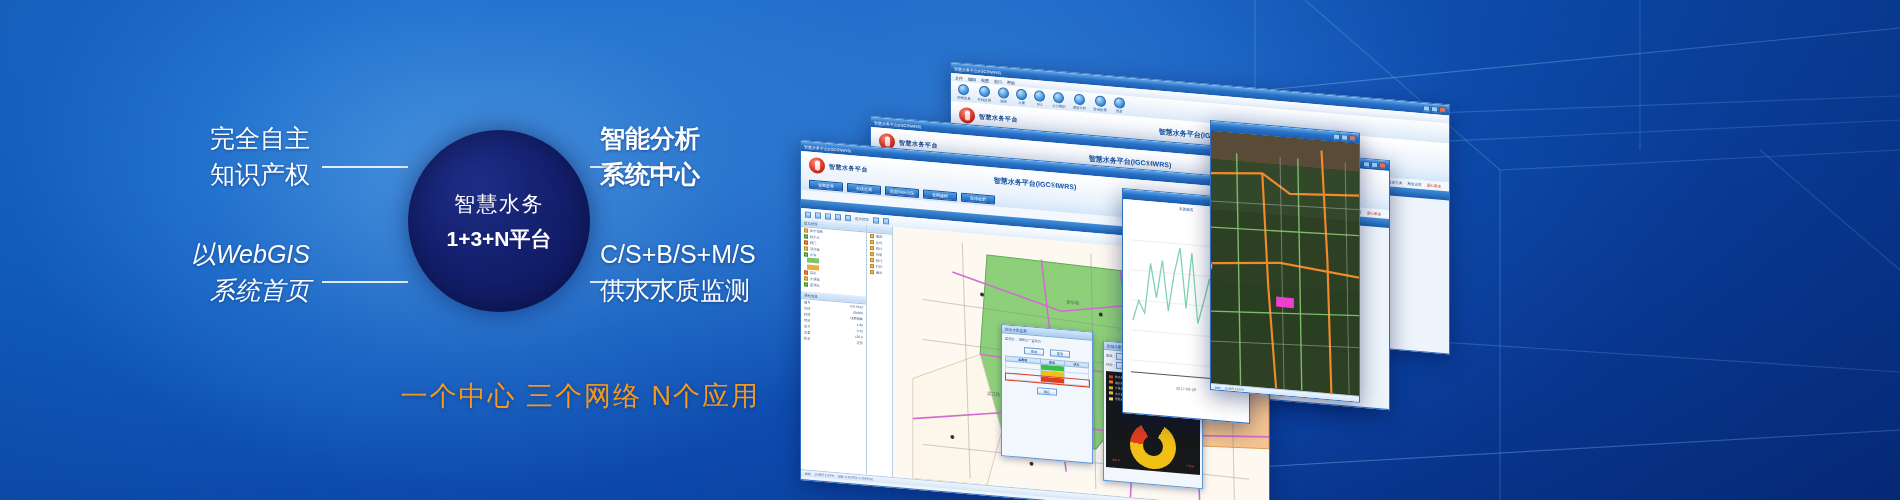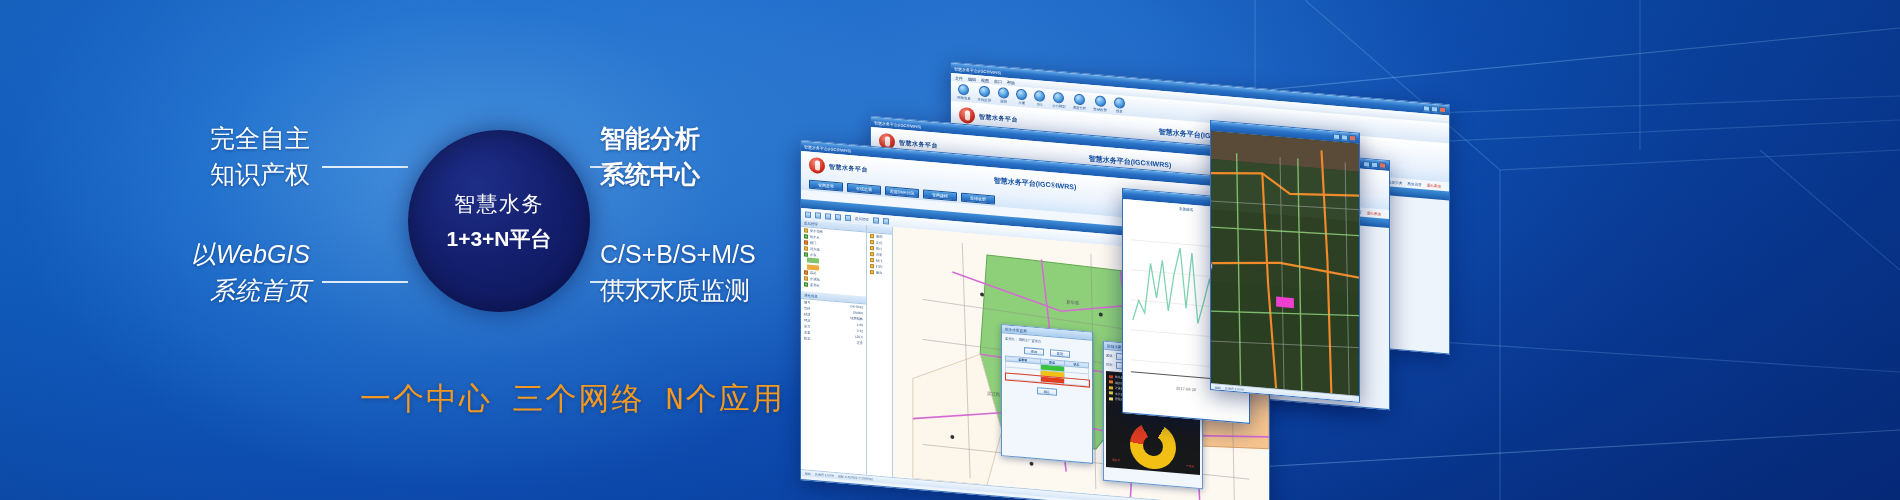--- a/index.html
+++ b/index.html
@@ -51,23 +51,23 @@
 
   
   .conn { position:absolute; height:2px; background:rgba(255,255,255,.85); z-index:4; }
   .c-tl { left:322px; top:166px; width:86px; }
   .c-tr { left:590px; top:166px; width:86px; }
   .c-bl { left:322px; top:281px; width:86px; }
   .c-br { left:590px; top:281px; width:86px; }
 
   
   .tagline {
-    position:absolute; left:360px; top:378px; width:400px; text-align:center;
-    color:#f5991e; font-size:31px; letter-spacing:2px; font-weight:500;
-    text-shadow:0 1px 4px rgba(0,20,70,.4); z-index:6; white-space:nowrap;font-family:Liberation Mono, monospace;
+    position:absolute; left:360px; top:378px; width:400px; text-align:right;
+    color:#f5991e; font-size:27px; letter-spacing:2px; font-weight:500;
+    text-shadow:0 1px 4px rgba(0,20,70,.4); z-index:6; white-space:nowrap;
   }
 
   
   .shots { position:absolute; left:780px; top:20px; width:1120px; height:460px; z-index:3;}
   .win {
     position:absolute;
     background:#eef4fb;
     border:1px solid #2f6fc0;
     box-shadow:0 6px 22px rgba(0,18,70,.45);
     overflow:hidden;

